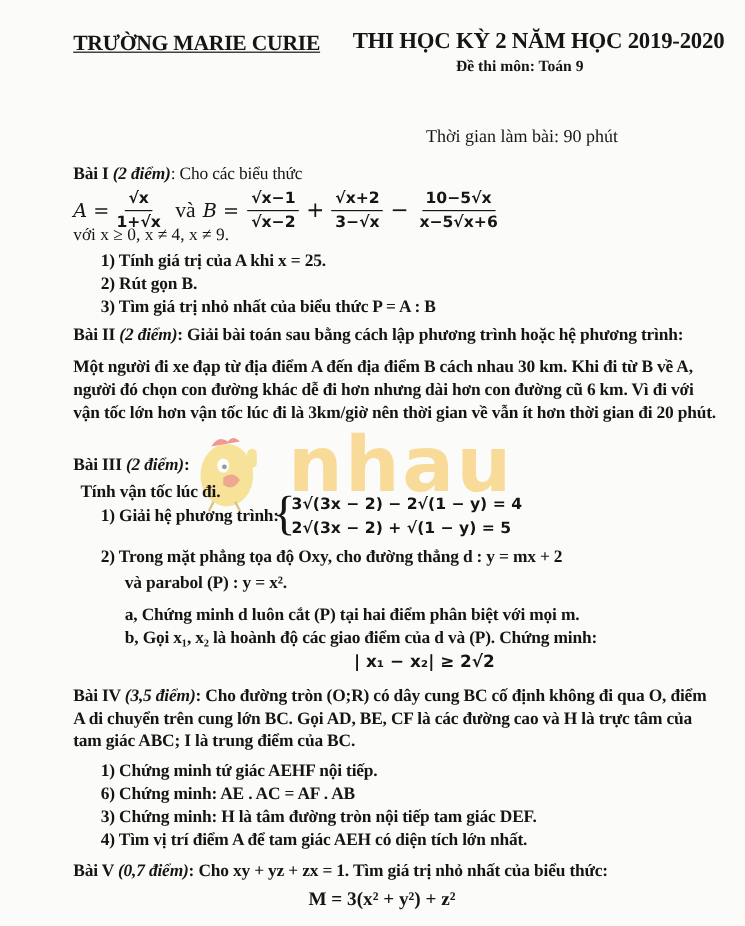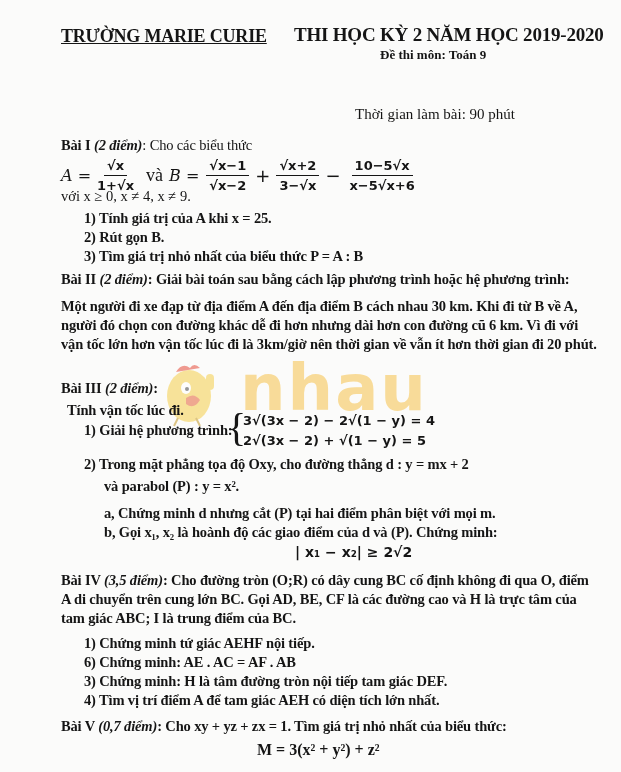--- a/index.html
+++ b/index.html
@@ -94,21 +94,21 @@
 </div>
 
 <div class="abs p" style="left:84px;top:422px;">1)  Giải hệ phương trình:</div>
 <div class="brace" style="left:227px;top:408px;">{</div>
 <div class="abs math" style="left:243px;top:413px;">3√(3x − 2) − 2√(1 − y) = 4</div>
 <div class="abs math" style="left:243px;top:433px;">2√(3x − 2) + √(1 − y) = 5</div>
 
 <div class="abs p" style="left:84px;top:456px;">2)  Trong mặt phẳng tọa độ Oxy, cho đường thẳng d : y = mx + 2</div>
 <div class="abs p" style="left:104px;top:478px;">và parabol (P) : y = x².</div>
 
-<div class="abs p" style="left:104px;top:505px;">a, Chứng minh d nhưng cắt (P) tại hai điểm phân biệt với mọi m.</div>
+<div class="abs p" style="left:104px;top:505px;">a, Chứng minh d luôn cắt (P) tại hai điểm phân biệt với mọi m.</div>
 <div class="abs p" style="left:104px;top:524px;font-family:Liberation Serif, serif;">b, Gọi x₁, x₂ là hoành độ các giao điểm của d và (P). Chứng minh:</div>
 <div class="abs math" style="left:295px;top:544px;font-size:14px;">| x₁ − x₂| ≥ 2√2</div>
 
 <div class="abs p" style="left:61px;top:572px;">
   <span>Bài IV</span>
   <span class="i">(3,5 điểm)</span><span>: Cho đường tròn (O;R) có dây cung BC cố định không đi qua O, điểm</span>
 </div>
 <div class="abs p" style="left:61px;top:591px;">A di chuyển trên cung lớn BC. Gọi AD, BE, CF là các đường cao và H là trực tâm của</div>
 <div class="abs p" style="left:61px;top:610px;">tam giác ABC; I là trung điểm của BC.</div>
 

